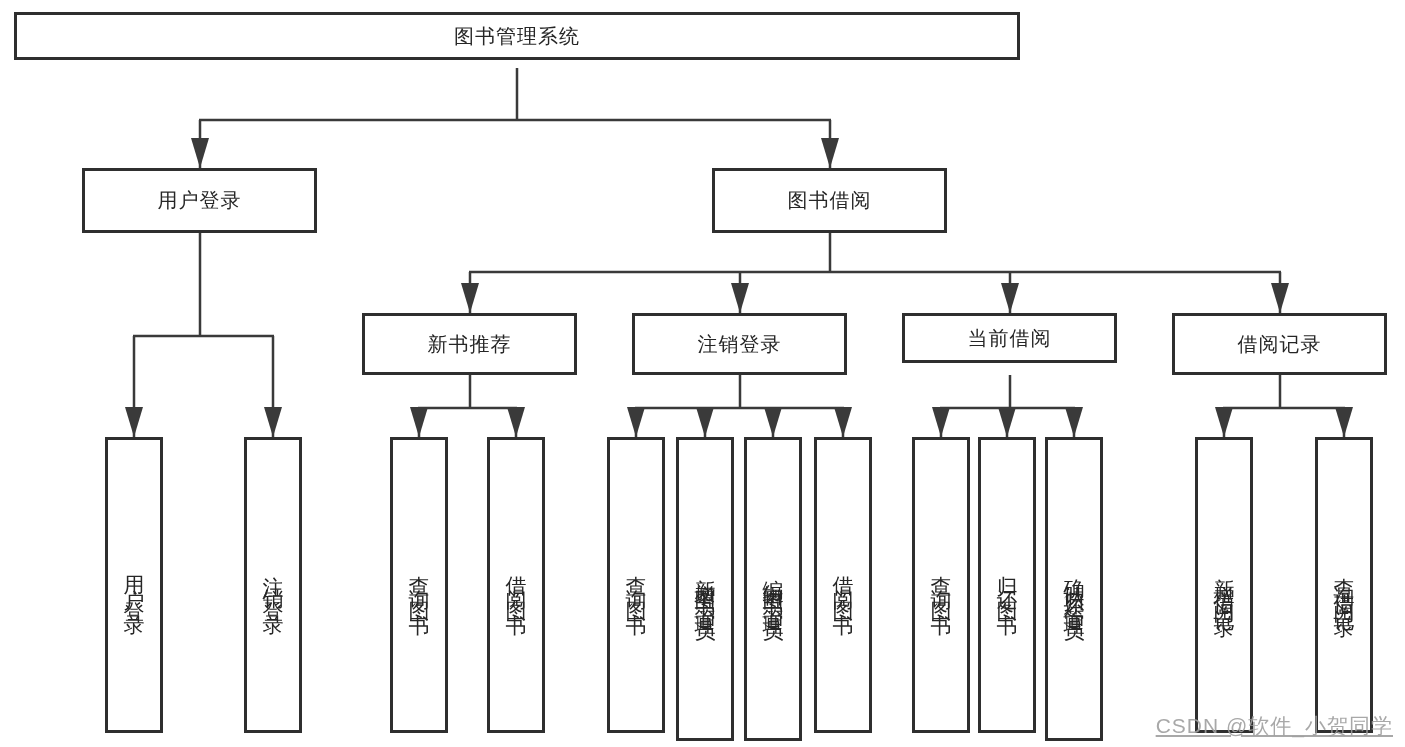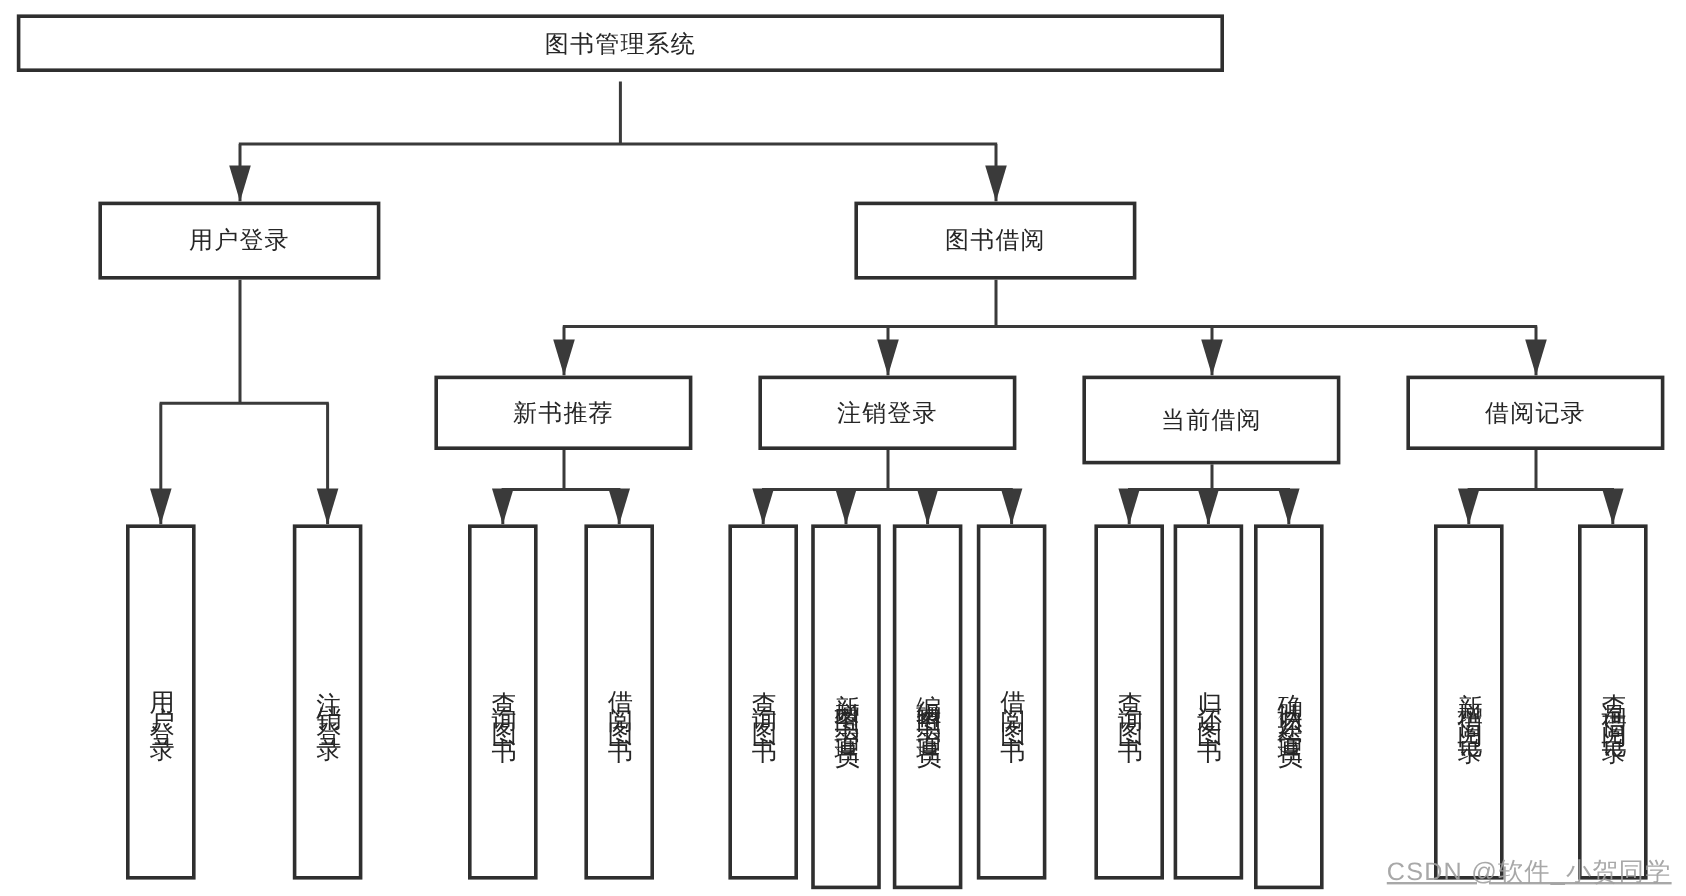--- a/index.html
+++ b/index.html
@@ -96,21 +96,21 @@
   <div class="box hnode" style="left:712px;top:168px;width:235px;height:65px">
     <span>图书借阅</span>
   </div>
 
   <div class="box hnode" style="left:362px;top:313px;width:215px;height:62px">
     <span>新书推荐</span>
   </div>
   <div class="box hnode" style="left:632px;top:313px;width:215px;height:62px">
     <span>注销登录</span>
   </div>
-  <div class="box hnode" style="left:902px;top:313px;width:215px;height:74px">
+  <div class="box hnode" style="left:902px;top:313px;width:215px;height:50px">
     <span>当前借阅</span>
   </div>
   <div class="box hnode" style="left:1172px;top:313px;width:215px;height:62px">
     <span>借阅记录</span>
   </div>
 
   <div class="box leaf" style="left:105px;top:437px;width:58px;height:296px">
     <span class="vtext ls4">用户登录</span>
   </div>
   <div class="box leaf" style="left:244px;top:437px;width:58px;height:296px">

